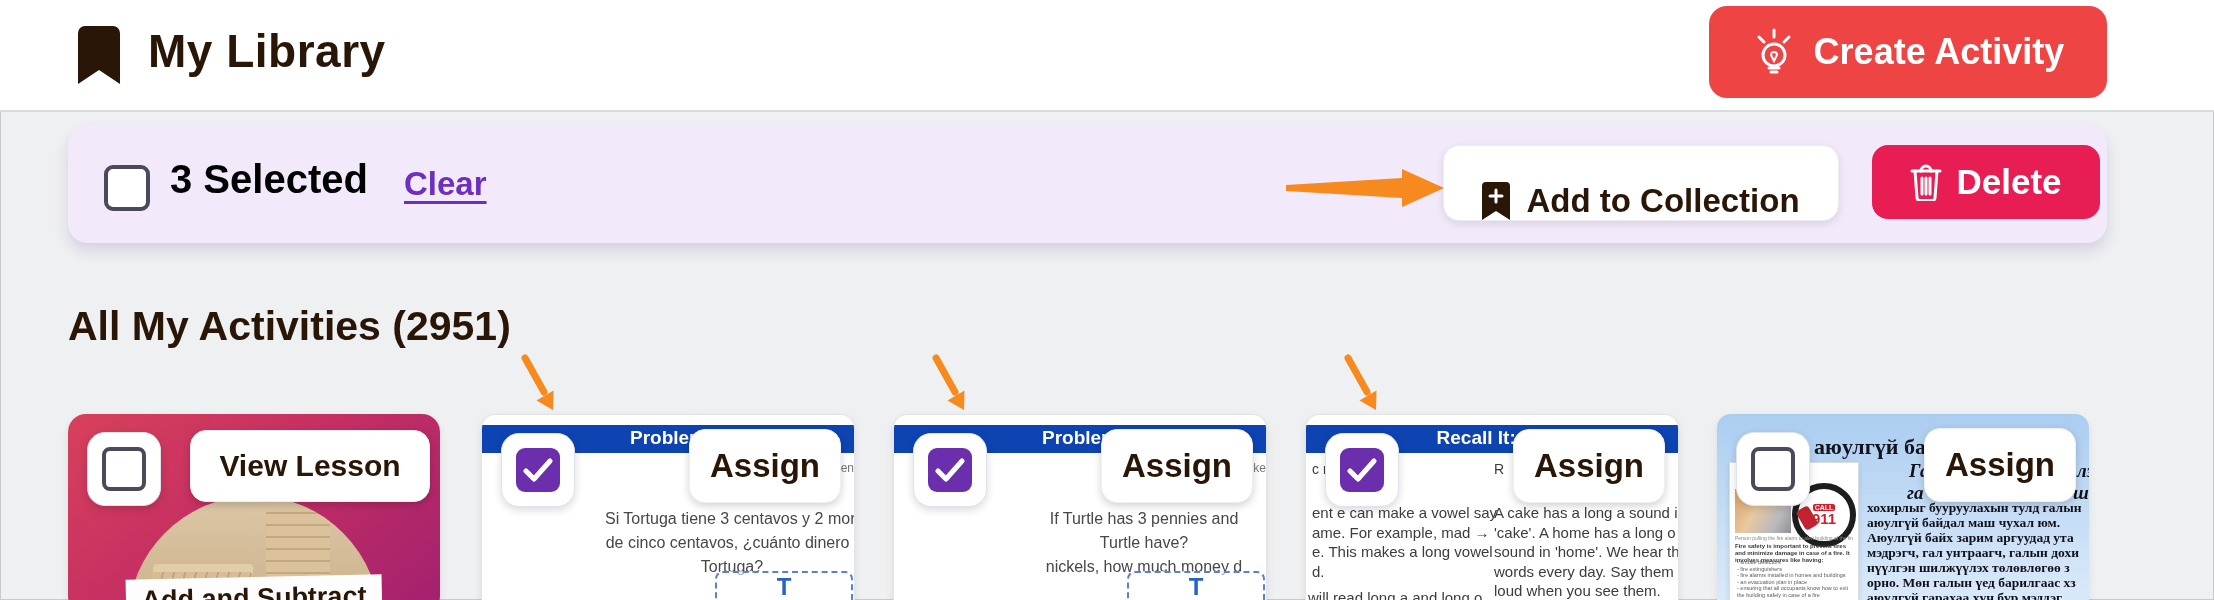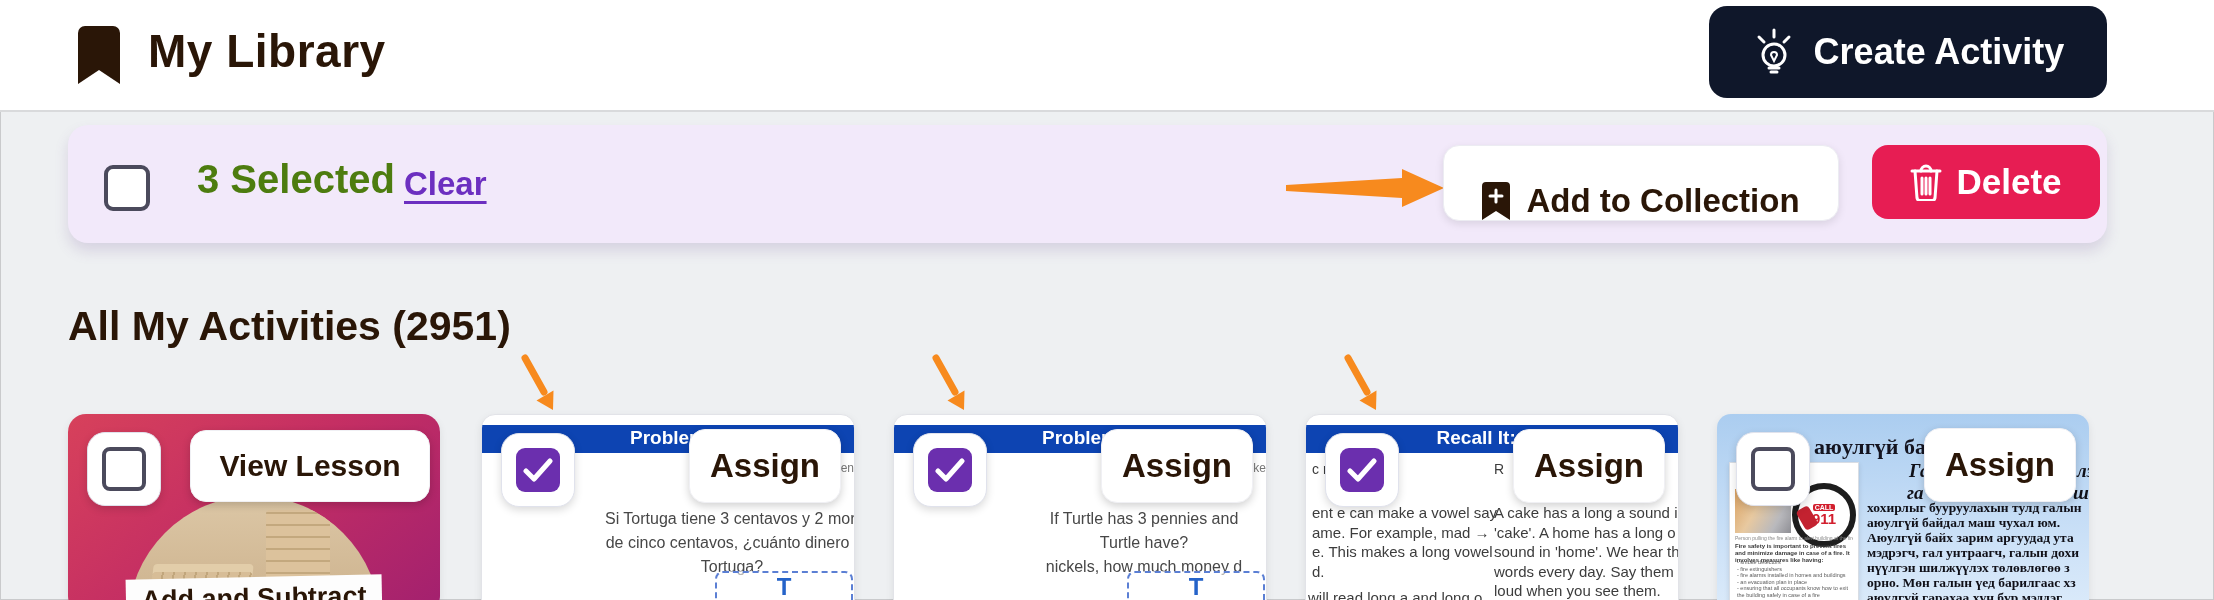--- a/index.html
+++ b/index.html
@@ -5,29 +5,29 @@
   html,body{margin:0;padding:0;background:#fff;}
   .canvas{position:relative;width:2214px;height:600px;overflow:hidden;
           font-family:"Liberation Sans",sans-serif;background:#eef0f2;
           box-shadow:inset 0 0 0 1px #c9cacc;}
   
   .header{position:absolute;left:0;top:0;width:2214px;height:110px;background:#ffffff;
           border-bottom:2px solid #d9dadc;}
   .bookmark-ic{position:absolute;left:78px;top:26px;}
   .app-title{position:absolute;left:148px;top:24px;font-size:46px;font-weight:800;
              color:#2a1607;letter-spacing:.5px;}
-  .create-btn{position:absolute;left:1709px;top:6px;width:398px;height:92px;background:#0f172a;
+  .create-btn{position:absolute;left:1709px;top:6px;width:398px;height:92px;background:#ef4444;
               border-radius:18px;display:flex;align-items:center;justify-content:center;gap:18px;
               color:#fff;font-size:36px;font-weight:800;cursor:pointer;}
   
   .selbar{position:absolute;left:68px;top:125px;width:2039px;height:118px;background:#f2e9fa;
           border-radius:20px;box-shadow:0 8px 14px rgba(110,80,150,.18);}
   .selbar .cb{position:absolute;left:36px;top:40px;width:38px;height:38px;background:#fff;
               border:4px solid #4b4a5c;border-radius:9px;cursor:pointer;}
-  .sel-label{position:absolute;left:102px;top:32px;font-size:40px;font-weight:800;color:#4d7c0f;margin-left:27px;}
+  .sel-label{position:absolute;left:102px;top:32px;font-size:40px;font-weight:800;color:#000000;}
   .clear-link{position:absolute;left:336px;top:40px;font-size:33px;font-weight:800;color:#6c2fc0;
               text-decoration:underline;text-underline-offset:6px;cursor:pointer;}
   .h-arrow{position:absolute;left:1218px;top:38px;}
   .addcol-btn{position:absolute;left:1375px;top:20px;width:394px;height:74px;background:#fff;
               border-radius:16px;border:1px solid #ececf2;box-shadow:0 3px 8px rgba(0,0,0,.10);
               display:flex;align-items:flex-end;justify-content:center;gap:16px;
               font-size:33px;font-weight:800;color:#2a1607;cursor:pointer;}
   .delete-btn{position:absolute;left:1804px;top:20px;width:228px;height:74px;background:#e71d53;
               border-radius:16px;display:flex;align-items:center;justify-content:center;gap:14px;
               font-size:35px;font-weight:700;color:#fff;cursor:pointer;}

